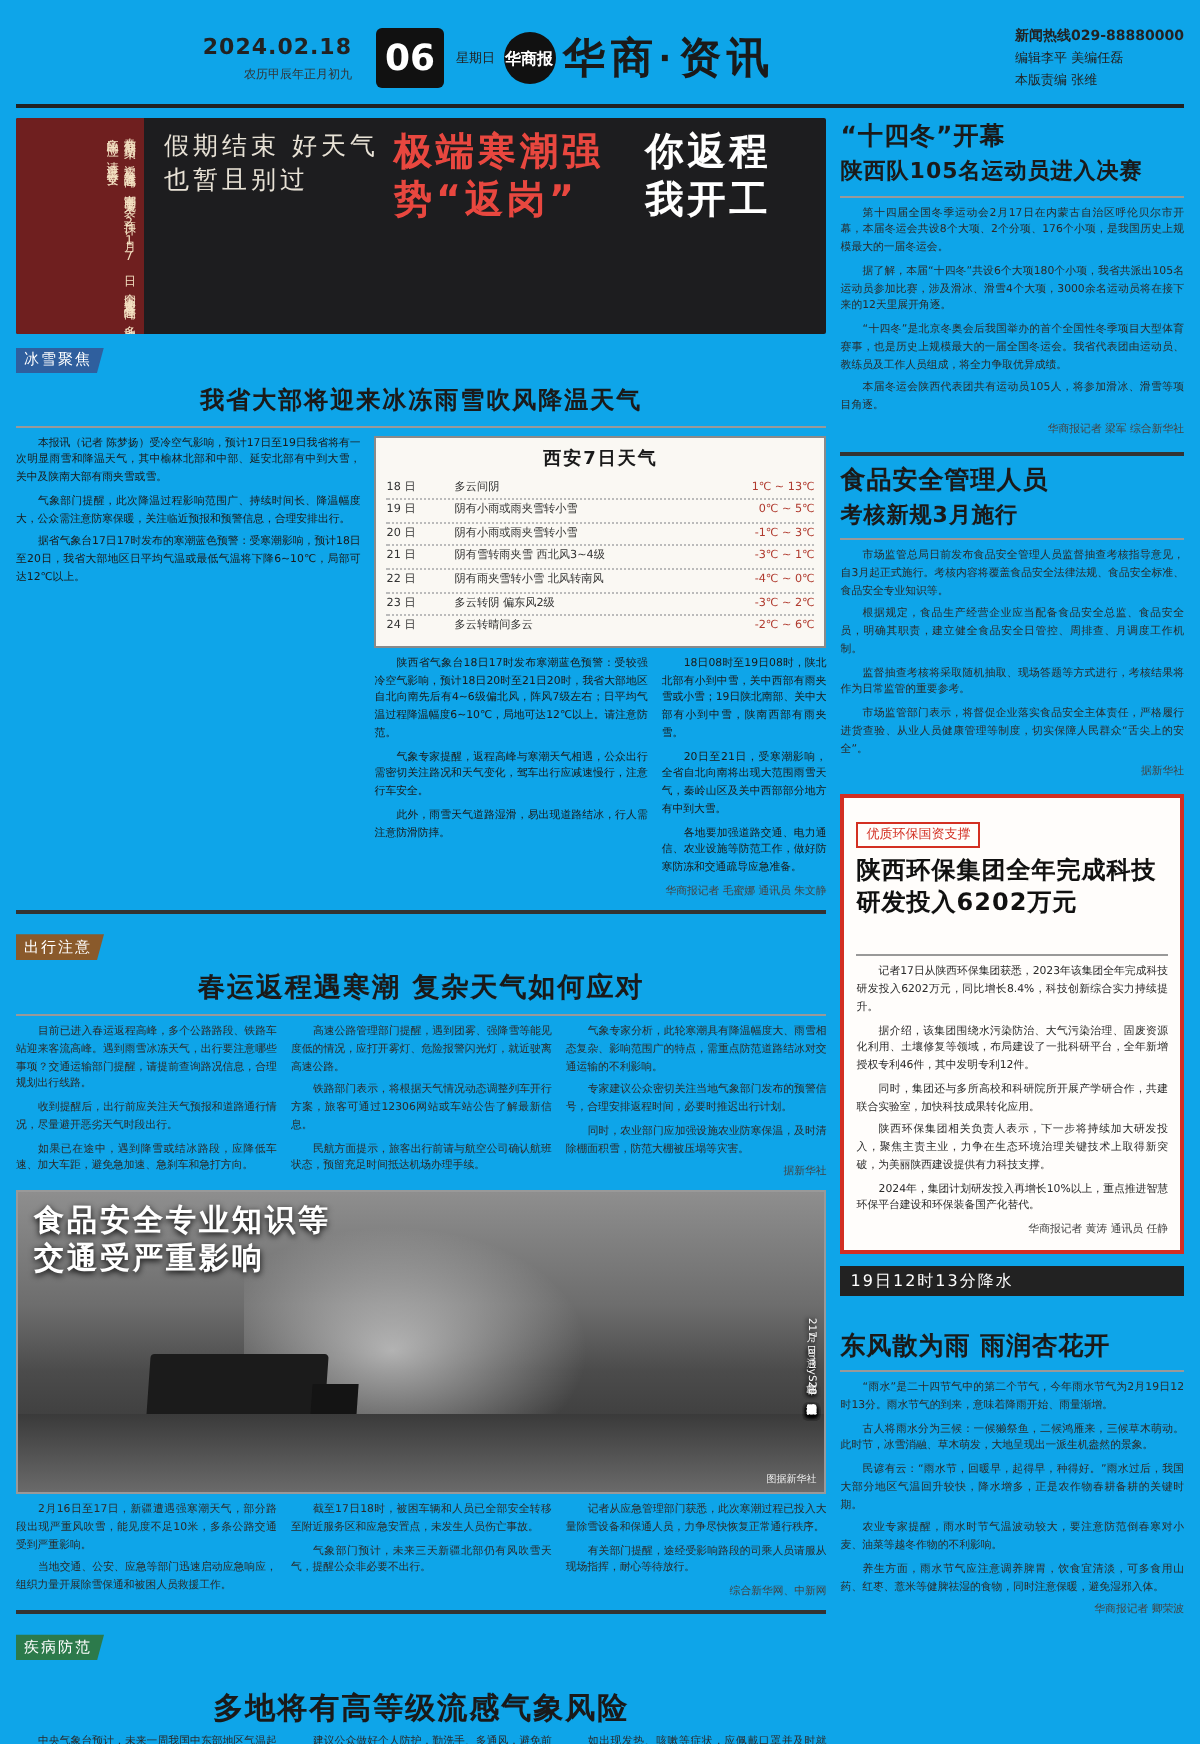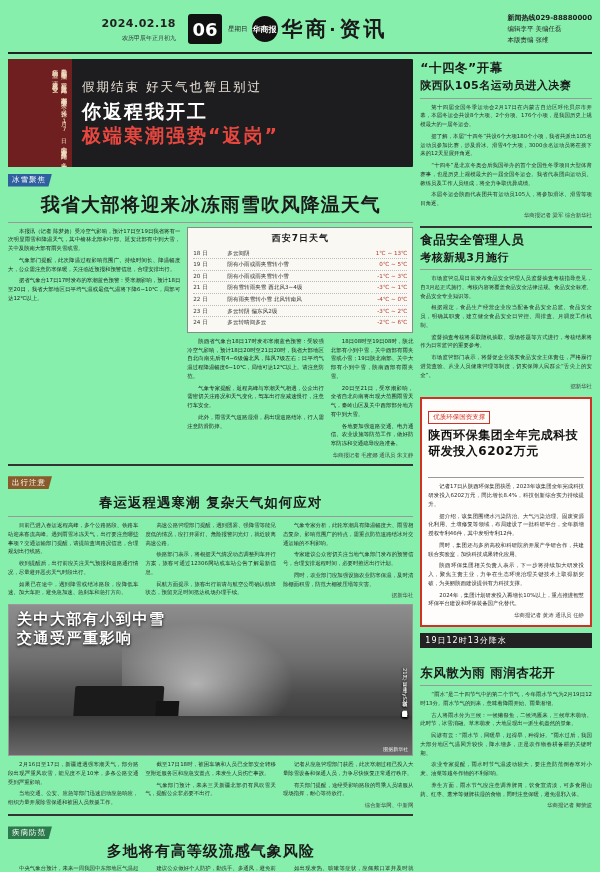--- a/index.html
+++ b/index.html
@@ -5,21 +5,21 @@
   html,body{margin:0;padding:0;}
   body{
     width:600px;height:872px;
     background:#e9e6df;
     font-family:"DejaVu Sans","Liberation Sans",sans-serif;
     color:#1a1a1a;
     overflow:hidden;
   }
   .page{
     position:relative;width:600px;height:872px;
-    background:#86efac;
+    background:#0ea5e9;
     box-sizing:border-box;
     padding:6px 8px 8px 8px;
   }
   
   .masthead{
     position:relative;height:46px;border-bottom:2px solid #222;
     display:flex;align-items:center;
   }
   .mh-left{
     width:168px;text-align:right;padding-right:6px;font-size:7px;line-height:1.5;color:#222;
@@ -51,34 +51,34 @@
   .col-right{width:172px;}
   
   .hero{
     display:flex;background:#1d1d1f;color:#fff;height:108px;border-radius:1px;overflow:hidden;
   }
   .hero-badge{
     width:56px;background:#6f1f1f;color:#f4e2c3;font-size:6px;line-height:1.45;
     padding:5px 4px;writing-mode:vertical-rl;text-orientation:upright;letter-spacing:1px;
     display:flex;justify-content:center;
   }
-  .hero-text{flex:1;padding:6px 10px;display:flex;flex-direction:column;justify-content:center;}
+  .hero-text{flex:1;padding:6px 10px;display:flex;flex-direction:row;justify-content:center;}
   .hero-kicker{font-size:12.5px;letter-spacing:2px;color:#e8e2d6;margin-bottom:4px;}
   .hero-line{font-size:19px;font-weight:bold;letter-spacing:2px;line-height:1.25;}
   .hero-line.red{color:#e8473f;}
   
   .seclabel{
     display:inline-block;background:#2f5f9e;color:#fff;font-size:7.5px;
     padding:1.5px 6px 1.5px 4px;margin:6px 0 3px;letter-spacing:1px;
     clip-path:polygon(0 0,100% 0,92% 100%,0 100%);
   }
   .seclabel.green{background:#2c7a4b;}
   .seclabel.brown{background:#8a5a2b;}
   .headline{
-    font-size:19px;font-weight:bold;letter-spacing:1px;text-align:center;margin:2px 0 4px;
+    font-size:12px;font-weight:bold;letter-spacing:1px;text-align:center;margin:2px 0 4px;
   }
   .headline.sm{font-size:13.5px;}
   .rule{border-top:1px solid #999;margin:4px 0;}
   .rule.thick{border-top:2px solid #333;}
   
   .body3{display:flex;gap:7px;font-size:5.4px;line-height:1.62;text-align:justify;color:#2a2a2a;}
   .body3 .c{flex:1;}
   .para{margin:0 0 3px;text-indent:11px;}
   .byline{text-align:right;font-size:5.4px;color:#444;margin-top:2px;}
   
@@ -126,21 +126,21 @@
   }
   .redbox .tag{
     display:inline-block;border:1px solid #d32f22;color:#d32f22;font-size:6.5px;
     padding:1px 4px;margin-bottom:3px;
   }
   .redbox .rh{font-size:12px;font-weight:bold;color:#111;line-height:1.35;margin-bottom:18px;letter-spacing:.5px;}
   .darkbar{
     background:#222;color:#fff;font-size:8px;padding:2px 5px;letter-spacing:1px;
   }
   .bottom-title{
-    font-size:15px;font-weight:bold;text-align:center;letter-spacing:1px;margin:0 0 3px;
+    font-size:15px;font-weight:bold;text-align:center;letter-spacing:1px;margin:12px 0 3px;
   }
 </style>
 </head>
 <body>
 
 <div class="page">
 
   <div class="masthead">
     <div class="mh-left">
       <div class="mh-date">2024.02.18</div>
@@ -163,22 +163,22 @@
 
   <div class="cols">
 
     <div class="col-left">
 
       
       <div class="hero">
         <div class="hero-badge">春节假期结束 返程客流高峰 寒潮雨雪来袭 预计2月17日 全国迎来返程高峰 多地启动应急响应 请注意出行安全</div>
         <div class="hero-text">
           <div class="hero-kicker">假期结束 好天气也暂且别过</div>
+          <div class="hero-line red">极端寒潮强势“返岗”</div>
           <div class="hero-line">你返程我开工</div>
-          <div class="hero-line red">极端寒潮强势“返岗”</div>
         </div>
       </div>
 
       
       <div class="seclabel">冰雪聚焦</div>
       <div class="headline">我省大部将迎来冰冻雨雪吹风降温天气</div>
       <div class="rule"></div>
 
       <div style="display:flex;gap:7px;">
         <div style="flex:1;display:flex;gap:7px;font-size:5.4px;line-height:1.62;text-align:justify;">
@@ -268,21 +268,21 @@
           <div class="byline">据新华社</div>
         </div>
       </div>
 
       
       <div class="photo" style="margin-top:4px;">
         <div class="smoke"></div>
         <div class="truck"></div>
         <div class="ground"></div>
         <div class="photo-cap">
-          <div class="t1">关中大部有小到中雪</div>
+          <div class="t1">食品安全专业知识等</div>
           <div class="t2">交通受严重影响</div>
         </div>
         <div class="photo-side">2月17日，通army车辆在S20公路遭遇暴风雪后被困路段等待救援</div>
         <div class="photo-credit">图据新华社</div>
       </div>
 
       <div class="body3" style="margin-top:4px;">
         <div class="c">
           <p class="para">2月16日至17日，新疆遭遇强寒潮天气，部分路段出现严重风吹雪，能见度不足10米，多条公路交通受到严重影响。</p>
           <p class="para">当地交通、公安、应急等部门迅速启动应急响应，组织力量开展除雪保通和被困人员救援工作。</p>

